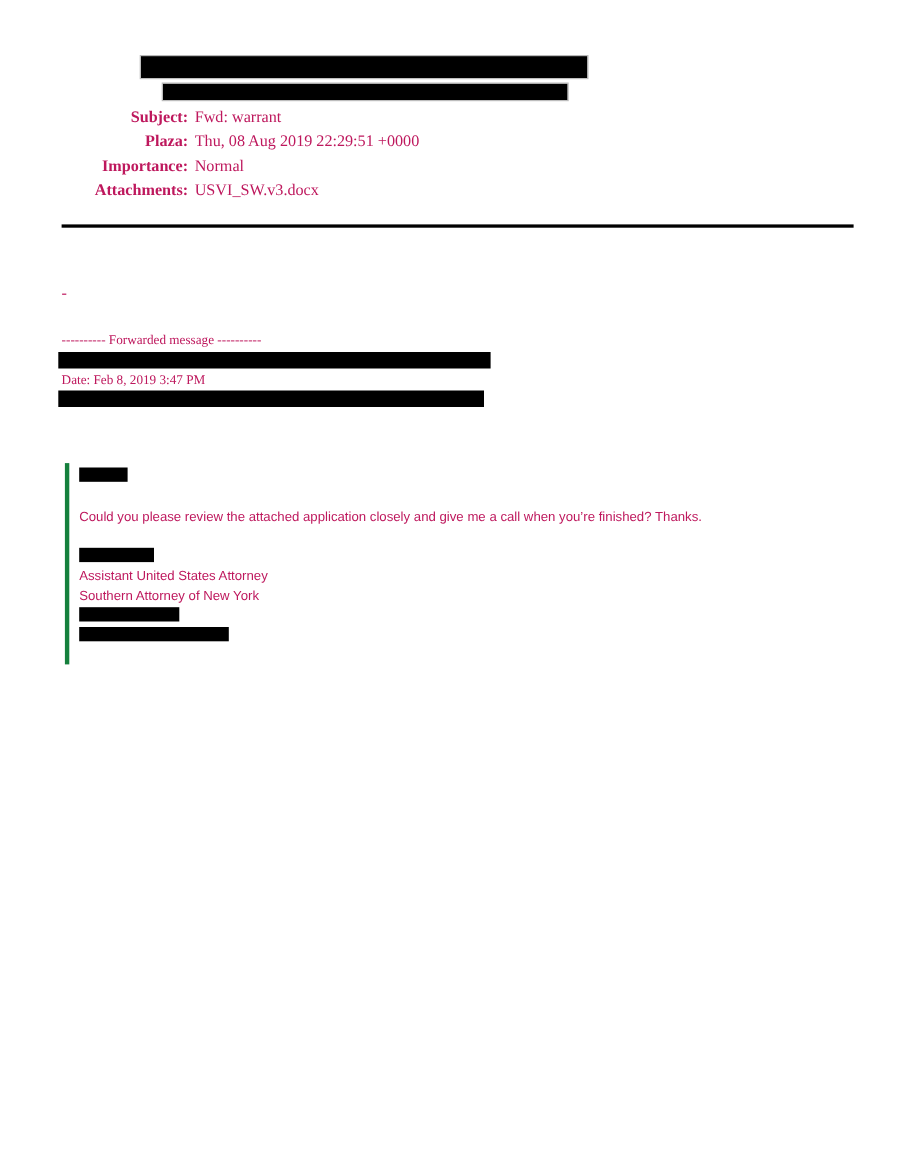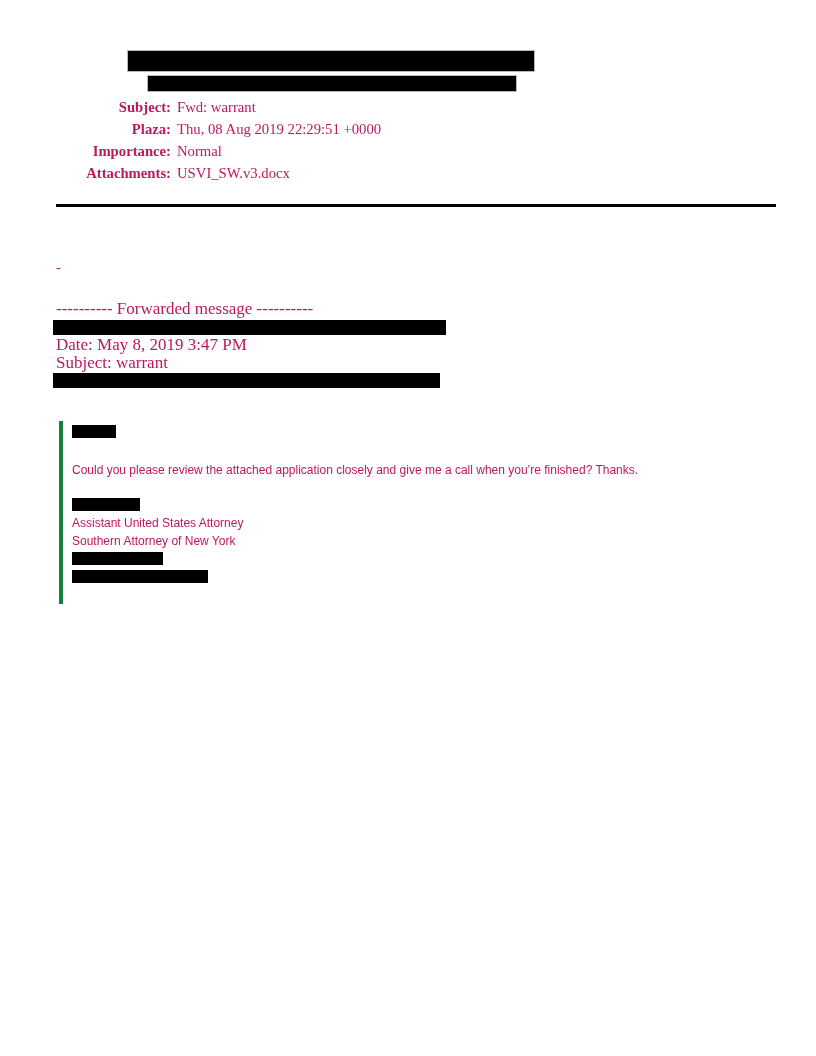--- a/index.html
+++ b/index.html
@@ -61,21 +61,21 @@
     position: absolute;
     left: 45px; top: 258px;
     font-size: 14.7px;
     line-height: 18px;
   }
   
   .fwd {
     position: absolute;
     left: 45px; top: 300px;
     width: 720px;
-    font-size: 17px;
+    font-size: 12px;
     line-height: 18px;
   }
   .fwd .redaction {
     margin-left: -3px;
   }
   .fwd-from-bar {
     width: 393px; height: 15px;
     margin-top: 2px; margin-bottom: 1px;
   }
   .fwd-to-bar {
@@ -124,22 +124,21 @@
     </div>
   </div>
 
   <div class="rule"></div>
 
   <div class="dash-line">-</div>
 
   <div class="fwd">
     <div>---------- Forwarded message ----------</div>
     <div class="redaction fwd-from-bar"></div>
-    <div>Date: May 8, 2019 3:47 PM</div>
-    <div>Subject: warrant</div>
+    <div>Date: Feb 8, 2019 3:47 PM</div>
     <div class="redaction fwd-to-bar"></div>
   </div>
 
   <div class="quote">
     <div class="redaction q-name-bar"></div>
     <div class="q-msg">Could you please review the attached application closely and give me a call when you’re finished? Thanks.</div>
     <div class="redaction q-sig-bar"></div>
     <div class="sig-lines">
       <div>Assistant United States Attorney</div>
       <div>Southern Attorney of New York</div>

